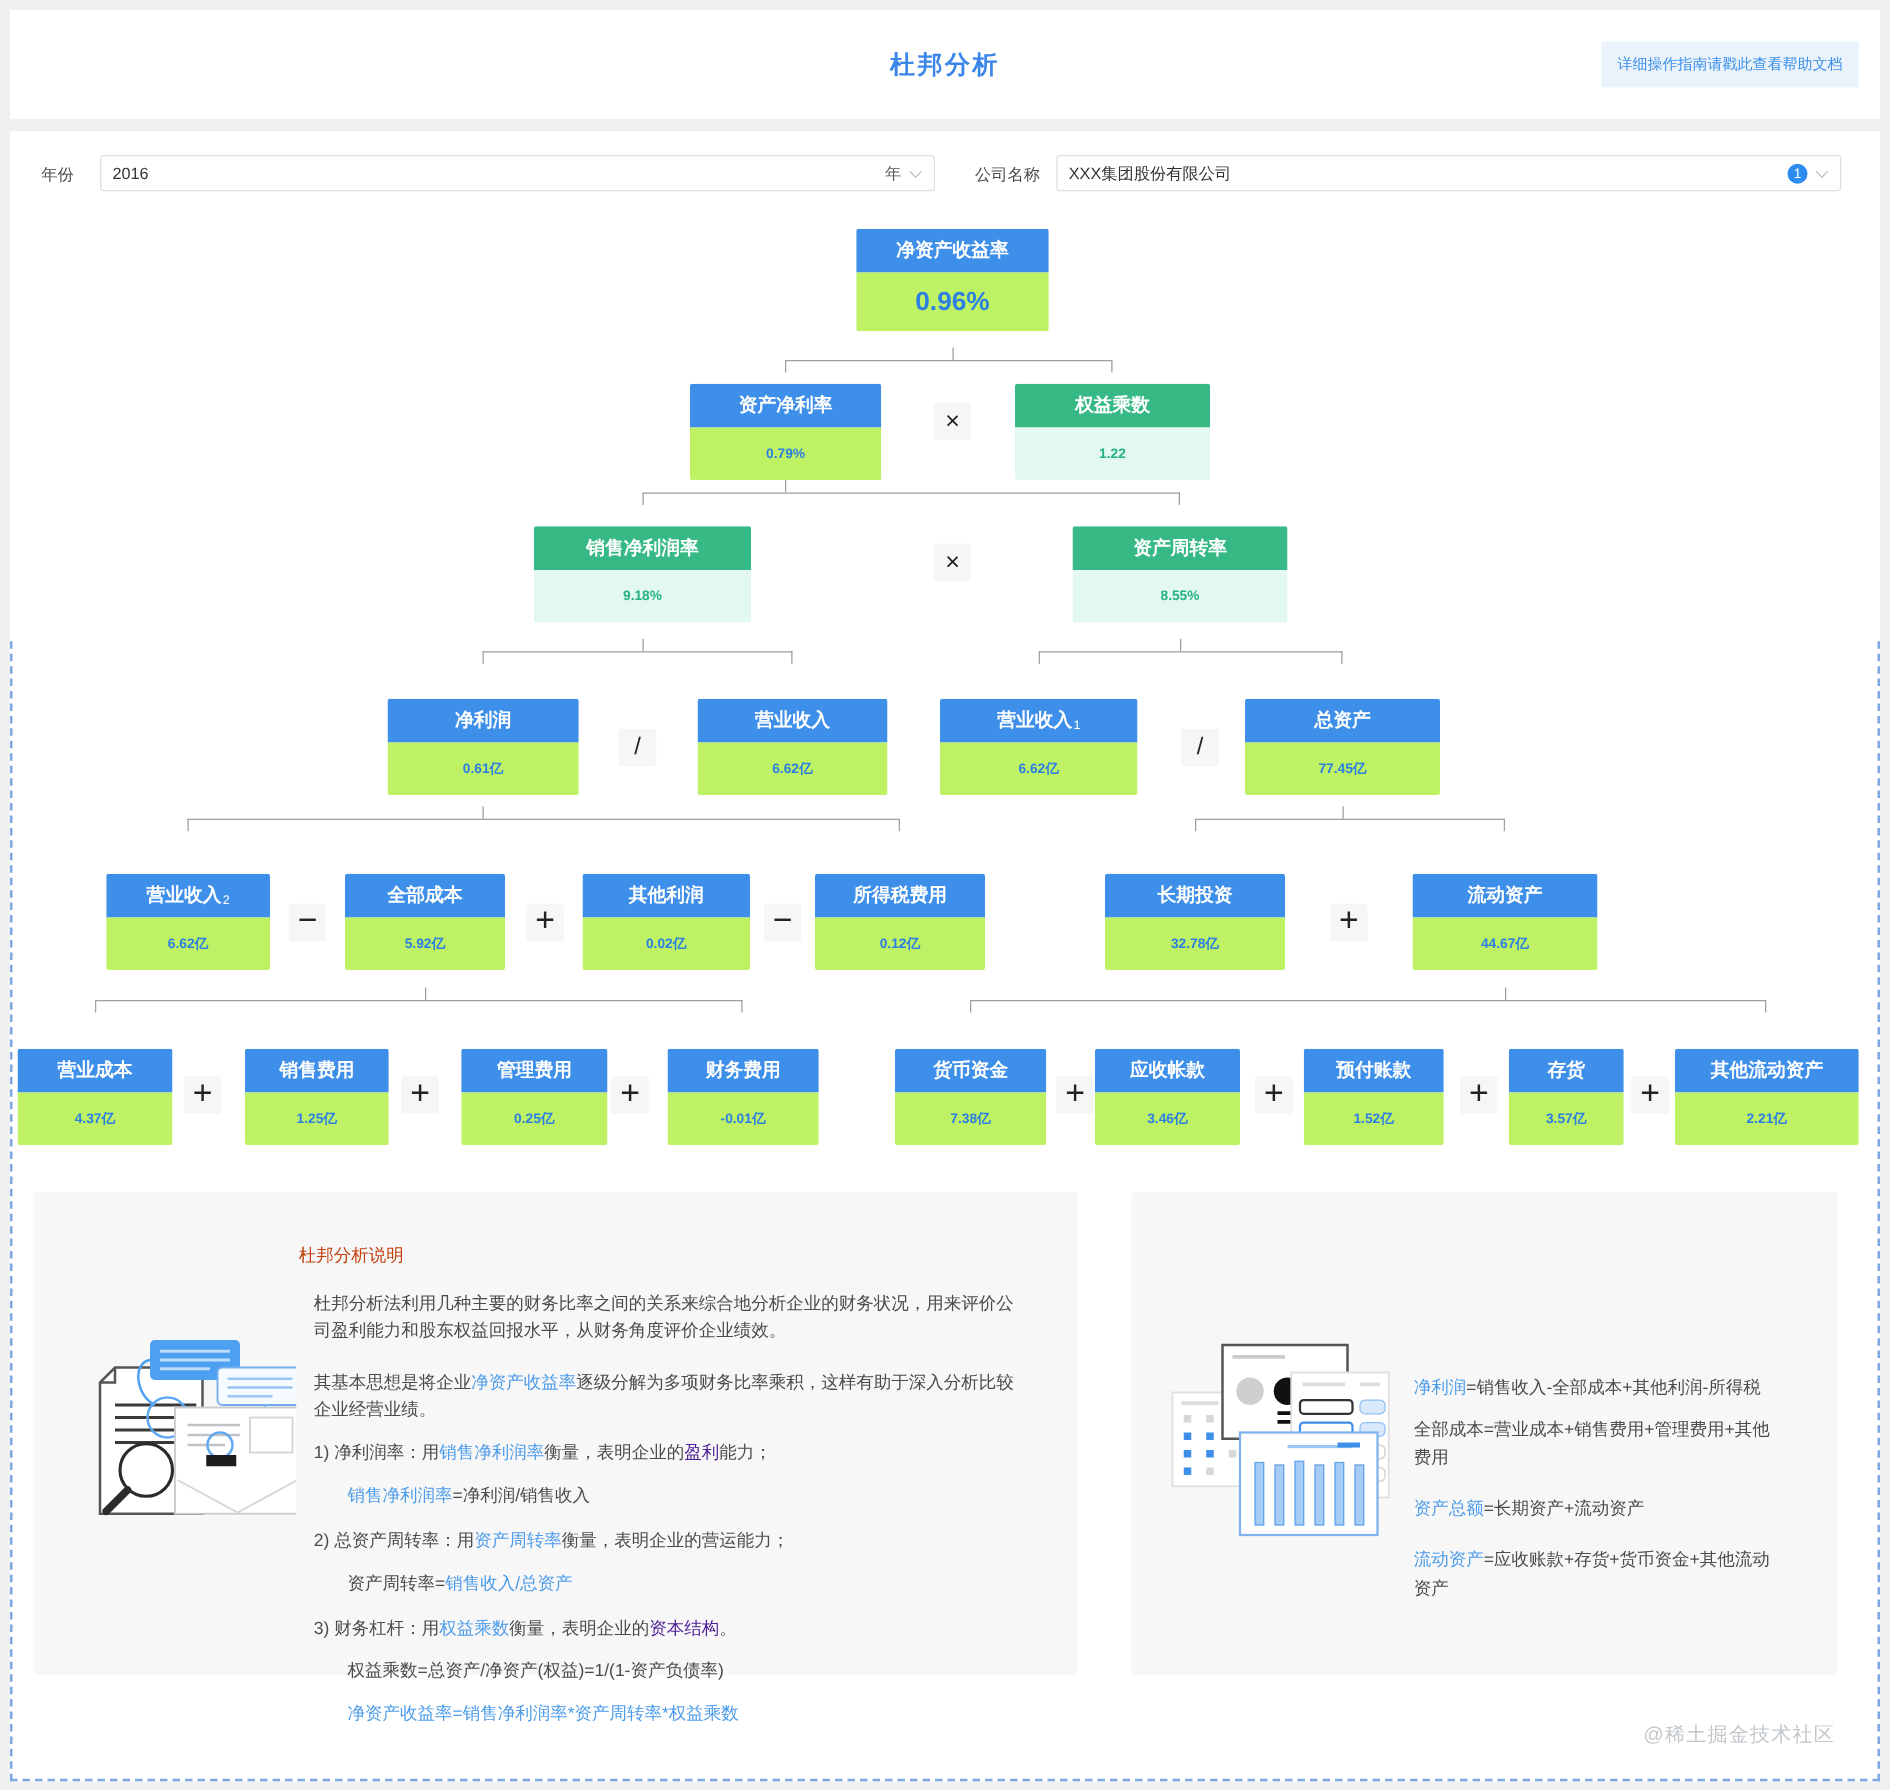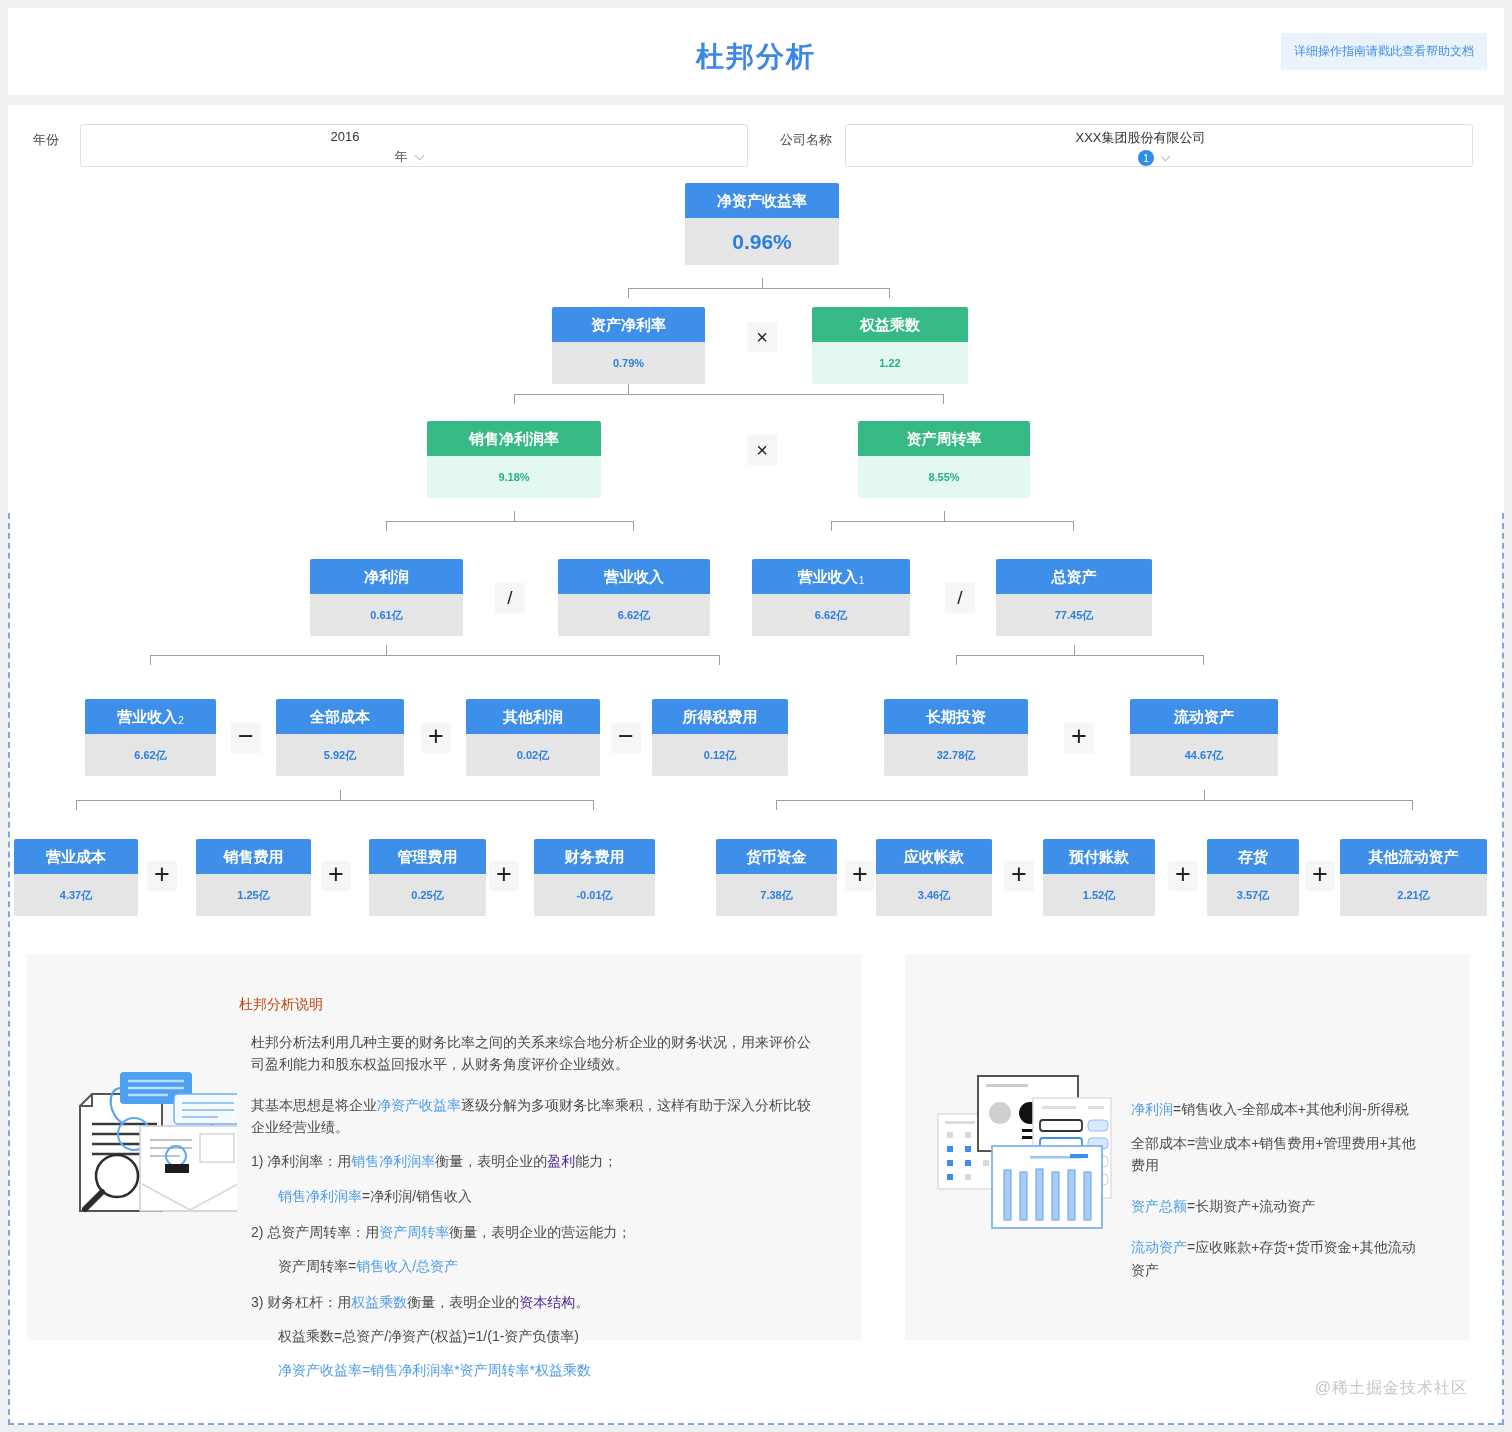--- a/index.html
+++ b/index.html
@@ -9,44 +9,44 @@
     background:#EFF0F2;
     font-family:"Liberation Sans", sans-serif;
     color:#333;
   }
   .header-card {
     position:absolute; left:8px; top:8px; width:1496px; height:87px;
     background:#ffffff;
   }
   .page-title {
     position:absolute; left:0; right:0; top:30px; text-align:center;
-    font-size:28px; font-weight:bold; color:#3B86E8; letter-spacing:2px;
+    font-size:20px; font-weight:bold; color:#3B86E8; letter-spacing:2px;
   }
   .help-btn {
     position:absolute; right:17px; top:25px; height:37px; line-height:37px;
     padding:0 13px; background:#EAF3FB; color:#3E8FE9; font-size:12px;
     border:none; border-radius:2px; cursor:pointer;
     font-family:"Liberation Sans", sans-serif;
   }
   .main-card {
     position:absolute; left:8px; top:105px; width:1496px; height:1320px;
     background:#ffffff;
   }
   
   .clip-border {
     position:absolute; left:0px; top:408px; width:1496px; height:912px;
     border-left:2px dashed #7FA8E2; border-right:2px dashed #7FA8E2;
     border-bottom:2px dashed #7FA8E2; pointer-events:none; z-index:9;
   }
   
   .f-label { position:absolute; top:26px; font-size:13px; color:#4a4a4a; }
   .field {
-    position:absolute; top:19px; height:43px; background:#fff;
+    position:absolute; top:19px; height:29px; background:#fff;
     border:1px solid #DCDFE6; border-radius:3px;
-    display:flex; align-items:center; font-size:13px; color:#333;flex-direction:column;
+    display:flex; align-items:center; font-size:13px; color:#333;
   }
   .field input {
     border:none; outline:none; flex:1; font-size:13px; color:#333;
     padding:0 0 0 9px; background:transparent;
     font-family:"Liberation Sans", sans-serif;
   }
   .field .suffix { display:flex; align-items:center; gap:8px; margin-right:11px; color:#555; }
   .chev {
     display:inline-block; width:7px; height:7px; margin-top:-3px;
     border-right:1.3px solid #B6BBC2; border-bottom:1.3px solid #B6BBC2;
@@ -56,21 +56,21 @@
     display:inline-block; min-width:16px; height:16px; line-height:16px;
     border-radius:50%; background:#2D8CF0; color:#fff; font-size:11px;
     text-align:center;
   }
   
   .node { position:absolute; text-align:center; border-radius:2px; overflow:hidden; }
   .node-title { height:35px; line-height:35px; color:#fff; font-weight:bold; font-size:15px; }
   .node.blue  .node-title { background:#3E8FE9; }
   .node.green .node-title { background:#36B985; }
   .node-value { height:42px; line-height:42px; font-weight:bold; font-size:11px; }
-  .node.blue  .node-value { background:#e5e5e5; color:#2B7FE3; }
+  .node.blue  .node-value { background:#bef264; color:#2B7FE3; }
   .node.green .node-value { background:#E2F8F0; color:#25B284; }
   .node.roe .node-value { height:47px; line-height:47px; font-size:21px; }
   .node .sub { font-size:10px; font-weight:normal; vertical-align:-2px; margin-left:1px; }
   
   .op {
     position:absolute; width:30px; height:30px; background:#F5F6F8; color:#222;
     display:flex; align-items:center; justify-content:center; border-radius:2px;
   }
   .op.mul { font-size:20px; }
   .op.div { font-size:19px; }

